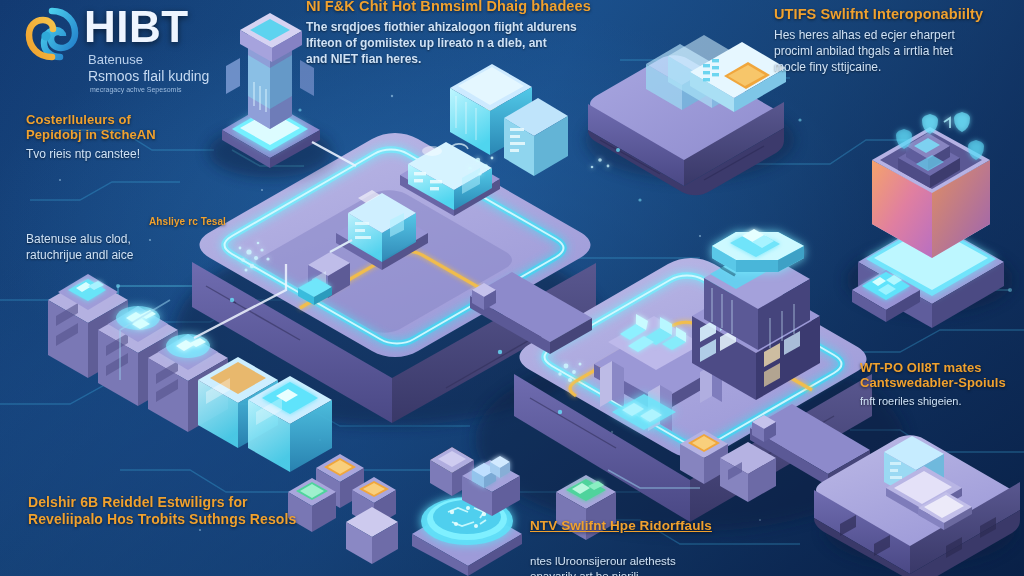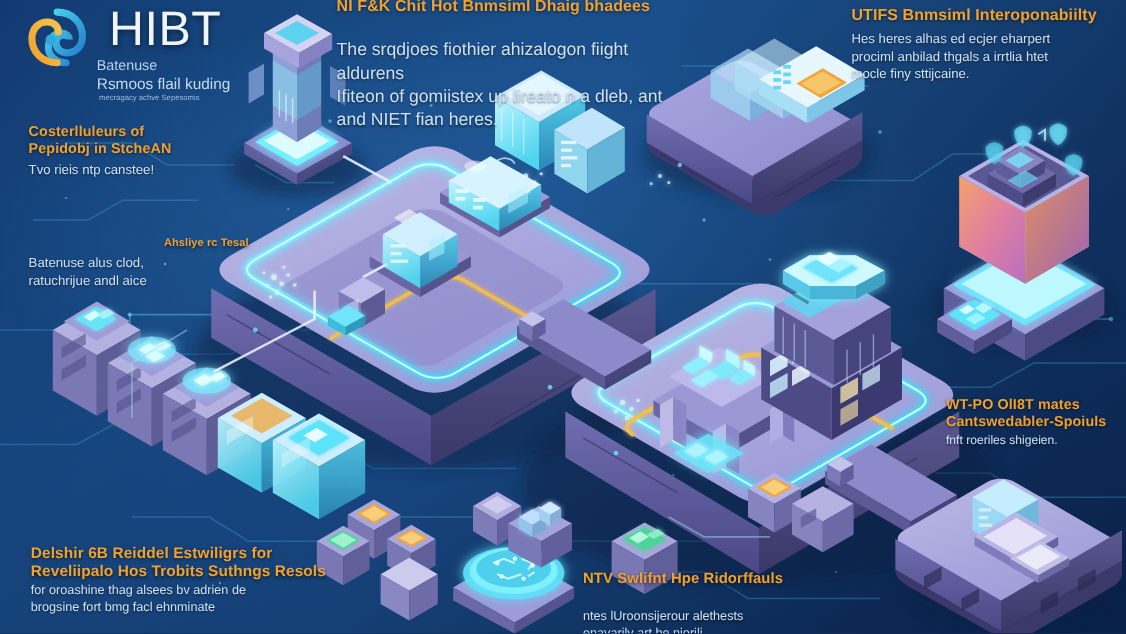--- a/index.html
+++ b/index.html
@@ -13,22 +13,22 @@
   }
   .lyr{position:absolute;inset:0;}
   .txt{position:absolute;}
   .hdr{font-weight:bold;color:#f0a12e;text-shadow:0 1px 3px rgba(0,0,0,.6);letter-spacing:.1px;line-height:1.18;}
   .bdy{color:#cfe2f6;text-shadow:0 1px 2px rgba(0,0,0,.55);line-height:1.34;}
   .blur1{filter:blur(.32px);}
   .blur2{filter:blur(.45px);}
   
   #logo{position:absolute;left:22px;top:2px;width:212px;height:92px;}
   #logomark{position:absolute;left:2px;top:4px;width:56px;height:56px;}
-  #brand{position:absolute;left:62px;top:0px;font-size:44px;font-weight:normal;color:#eef5ff;letter-spacing:.5px;
-         text-shadow:0 2px 6px rgba(0,0,0,.55);margin-left:15px;}
+  #brand{position:absolute;left:62px;top:0px;font-size:44px;font-weight:bold;color:#eef5ff;letter-spacing:.5px;
+         text-shadow:0 2px 6px rgba(0,0,0,.55);}
   #tag1{position:absolute;left:66px;top:50px;font-size:13px;color:#b9d0ec;filter:blur(.5px);}
   #tag2{position:absolute;left:66px;top:66px;font-size:14px;color:#c6daf2;filter:blur(.45px);}
   #tag3{position:absolute;left:68px;top:84px;font-size:7px;color:#9dbcdf;filter:blur(.6px);}
   svg{display:block;overflow:visible;}
 </style>
 </head>
 <body>
 
 <div id="stage">
 
@@ -790,27 +790,27 @@
       <circle cx="22" cy="30" r="4.6" fill="#2fa9d8"></circle>
     </svg>
     <div id="brand">HIBT</div>
     <div id="tag1">Batenuse</div>
     <div id="tag2">Rsmoos flail kuding</div>
     <div id="tag3">mecragacy achve Sepesomis</div>
   </div>
 
   <div class="txt" style="left:306px;top:-2px;width:300px;">
     <div class="hdr blur1" style="font-size:14.5px;">NI F&amp;K Chit Hot Bnmsiml Dhaig bhadees</div>
-    <div class="bdy blur2" style="font-size:16px;margin-top:20px;white-space:pre-line;">The srqdjoes fiothier ahizalogon fiight aldurens
+    <div class="bdy blur2" style="font-size:12px;margin-top:4px;white-space:pre-line;font-weight:bold;">The srqdjoes fiothier ahizalogon fiight aldurens
 Ifiteon of gomiistex up lireato n a dleb, ant
 and NIET fian heres.</div>
   </div>
 
   <div class="txt" style="left:774px;top:6px;width:250px;">
-    <div class="hdr blur1" style="font-size:14.5px;">UTIFS Bnmsiml Interoponabiilty</div>
+    <div class="hdr blur1" style="font-size:14.5px;">UTIFS Swlifnt Interoponabiilty</div>
     <div class="bdy blur2" style="font-size:12px;margin-top:4px;white-space:pre-line;">Hes heres alhas ed ecjer eharpert
 prociml anbilad thgals a irrtlia htet
 mocle finy sttijcaine.</div>
   </div>
 
   <div class="txt" style="left:26px;top:112px;width:210px;">
     <div class="hdr blur1" style="font-size:13px;white-space:pre-line;">Costerlluleurs of
 Pepidobj in StcheAN</div>
     <div class="bdy blur2" style="font-size:12px;margin-top:3px;white-space:pre-line;">Tvo rieis ntp canstee!</div>
   </div>
@@ -823,23 +823,21 @@
 
   <div class="txt" style="left:860px;top:360px;width:170px;">
     <div class="hdr blur1" style="font-size:13px;white-space:pre-line;">WT-PO OlI8T mates
 Cantswedabler-Spoiuls</div>
     <div class="bdy blur2" style="font-size:11px;margin-top:3px;white-space:pre-line;">fnft roeriles shigeien.</div>
   </div>
 
   <div class="txt" style="left:28px;top:494px;width:290px;">
     <div class="hdr blur1" style="font-size:14px;white-space:pre-line;">Delshir 6B Reiddel Estwiligrs for
 Reveliipalo Hos Trobits Suthngs Resols</div>
-    <div class="bdy blur2" style="font-size:11.5px;margin-top:3px;white-space:pre-line;">for oroashine thag alsees bv adrien de
-brogsine fort bmg facl ehnminate</div>
   </div>
 
   <div class="txt" style="left:530px;top:518px;width:250px;">
-    <div class="hdr blur1" style="font-size:13.5px;">NTV Swlifnt Hpe Ridorffauls</div>
+    <div class="hdr blur1" style="font-size:13.5px;text-decoration:underline;">NTV Swlifnt Hpe Ridorffauls</div>
     <div class="bdy blur2" style="font-size:11.5px;margin-top:20px;white-space:pre-line;">ntes lUroonsijerour alethests
 enayarily art be niorili.</div>
   </div>
 
 </div>
 
 </body></html>

